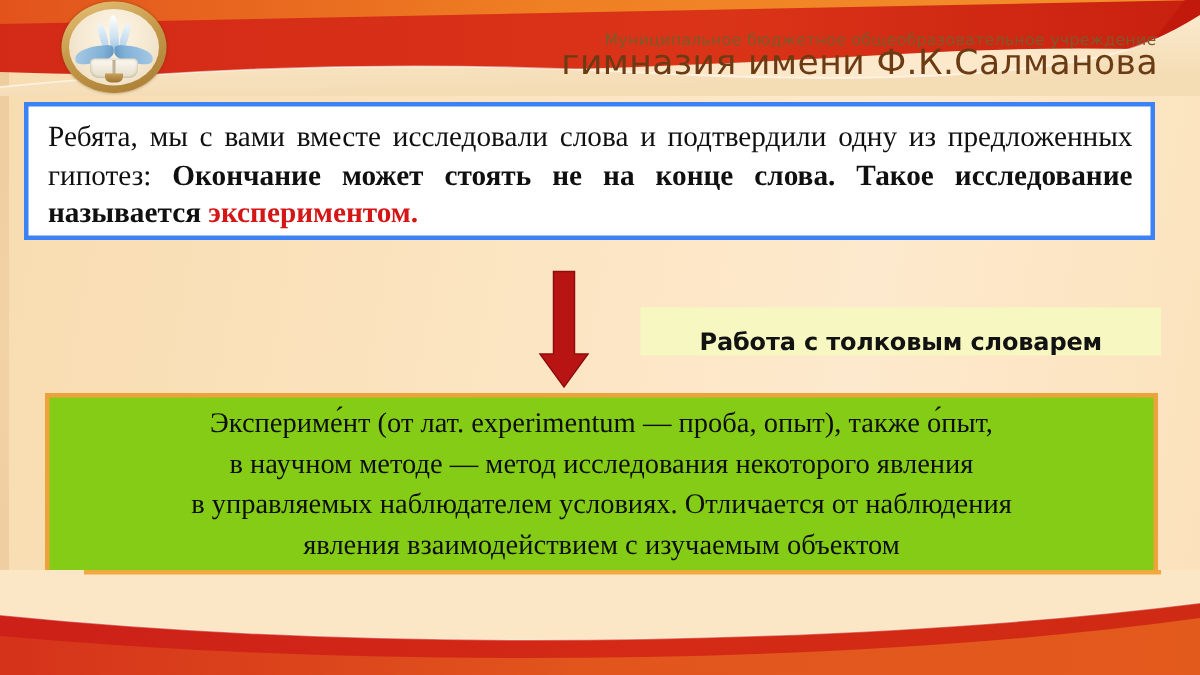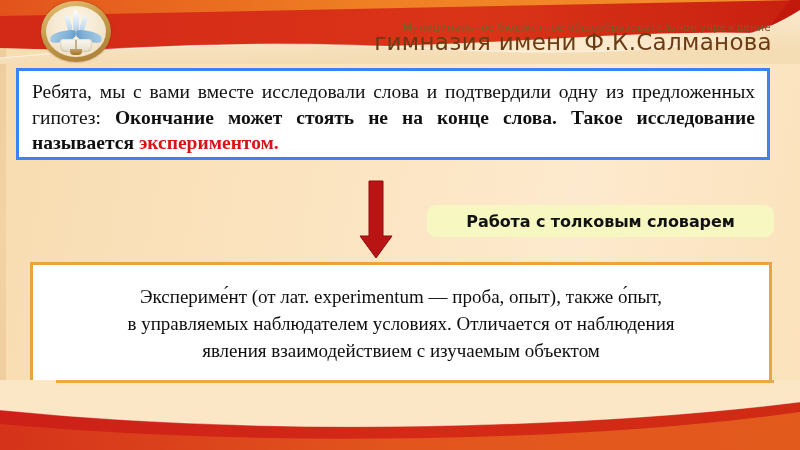--- a/index.html
+++ b/index.html
@@ -190,44 +190,43 @@
   .para .b { font-weight: bold; }
   .para .red { font-weight: bold; color: #d41616; }
 
   .yellow-box {
     position: absolute;
     left: 427px; top: 205px;
     width: 347px; height: 32px;
     background: #f7f7c2;
     box-sizing: border-box;
     display: flex;
-    align-items: center;
+    align-items: flex-end;
     justify-content: center;
-    border-radius: 9px;
   }
   .yellow-box span {
     font-family: "DejaVu Sans", sans-serif;
     font-size: 16px;
     font-weight: bold;
     color: #121212;
     letter-spacing: -.1px;
     white-space: nowrap;
   }
 
   .arrow {
     position: absolute;
     left: 359px; top: 180px;
     width: 34px; height: 80px;
   }
 
   .box-bottom {
     position: absolute;
     left: 30px; top: 262px;
     width: 742px; height: 122px;
-    background: #ffffff;
+    background: #84cc16;
     border: 3px solid #eda33b;
     box-sizing: border-box;
     display: flex;
     flex-direction: column;
     align-items: center;
     justify-content: center;
     padding: 2px 8px;
   }
   .defline {
     font-family: "Liberation Serif", serif;
@@ -306,20 +305,21 @@
       <path d="M10,1 L24,1 L24,56 L33,56 L17,78 L1,56 L10,56 Z" fill="#b81414" stroke="#8f0d0d" stroke-width="1"></path>
     </svg>
   </div>
 
   <div class="yellow-box">
     <span>Работа с толковым словарем</span>
   </div>
 
   <div class="box-bottom">
     <div class="defline">Экспериме́нт (от лат. experimentum — проба, опыт), также о́пыт,</div>
+    <div class="defline">в научном методе — метод исследования некоторого явления</div>
     <div class="defline">в управляемых наблюдателем условиях. Отличается от наблюдения</div>
     <div class="defline">явления взаимодействием с изучаемым объектом</div>
   </div>
 
   <div class="footer">
     <svg width="800" height="70" viewBox="0 0 800 70">
       <defs>
         <linearGradient id="fRed" x1="0" y1="0" x2="1" y2="0">
           <stop offset="0" stop-color="#cc2018"></stop>
           <stop offset="0.55" stop-color="#d42a16"></stop>

